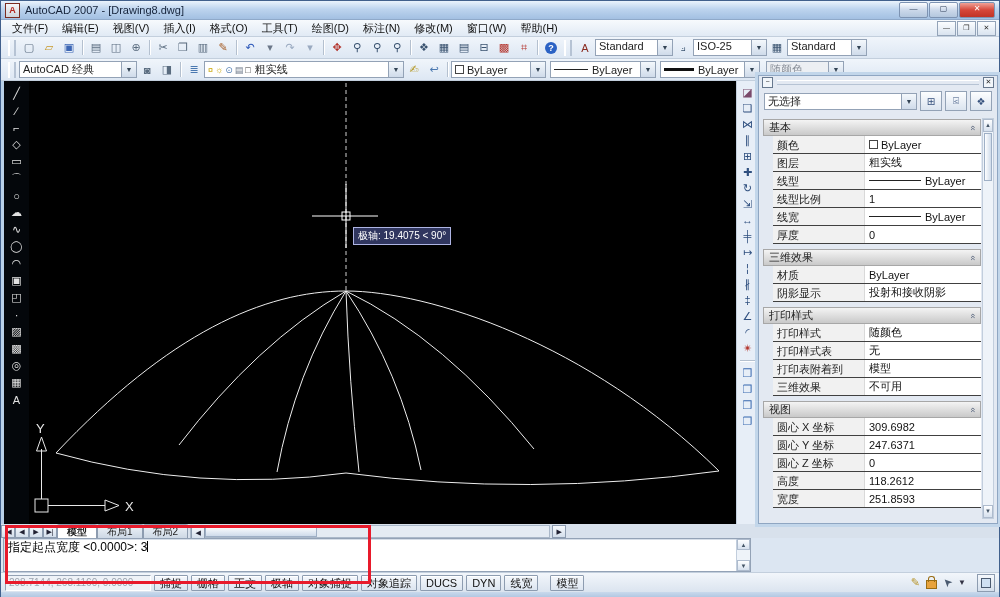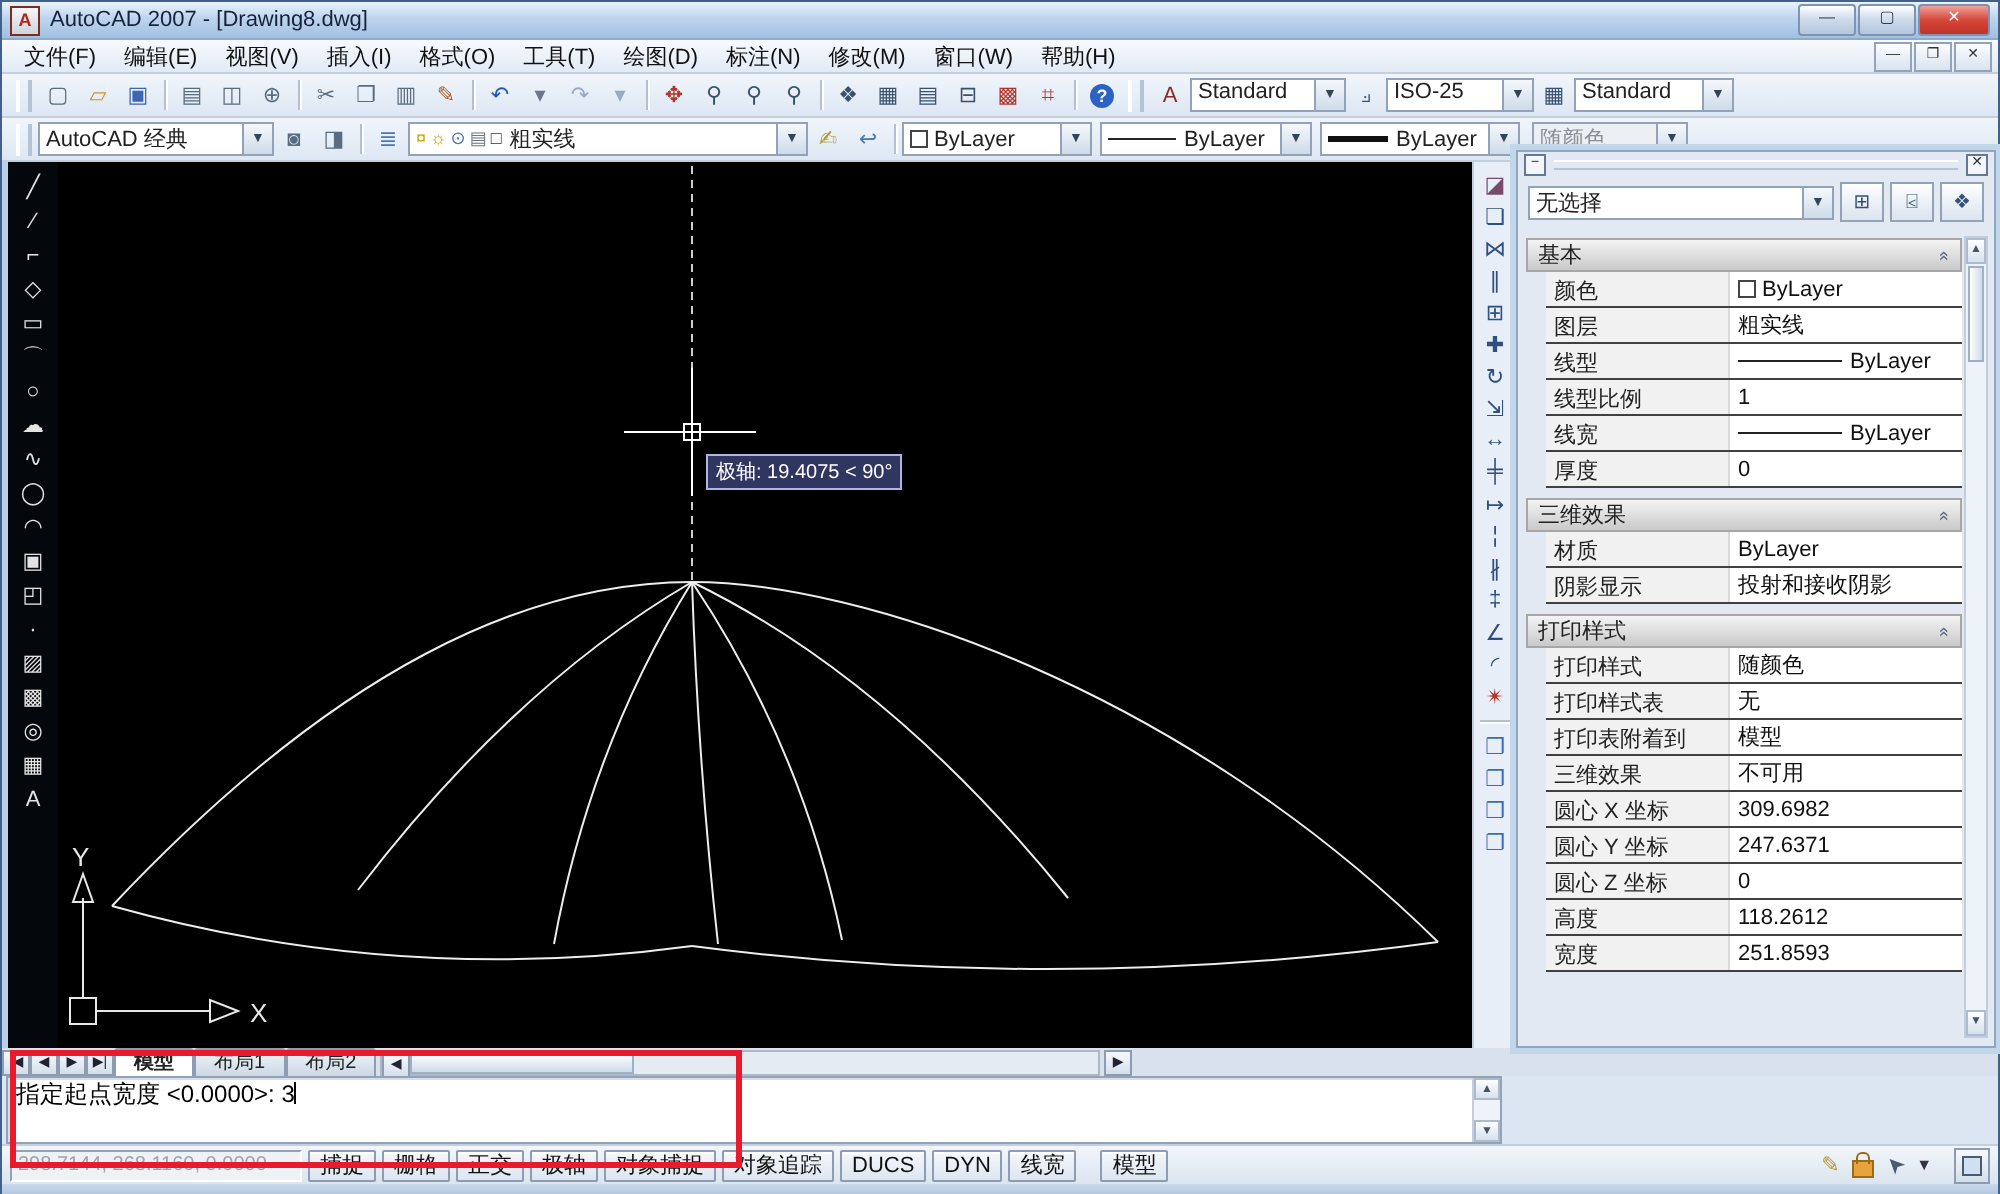--- a/index.html
+++ b/index.html
@@ -573,20 +573,24 @@
           <span class="pvalue">
             <span>模型</span>
           </span>
         </div>
         <div class="prow">
           <span class="plabel">三维效果</span>
           <span class="pvalue">
             <span>不可用</span>
           </span>
         </div>
+        <div class="sech">
+          <span>视图</span>
+          <span class="chev">«</span>
+        </div>
         <div class="prow">
           <span class="plabel">圆心 X 坐标</span>
           <span class="pvalue">
             <span>309.6982</span>
           </span>
         </div>
         <div class="prow">
           <span class="plabel">圆心 Y 坐标</span>
           <span class="pvalue">
             <span>247.6371</span>

